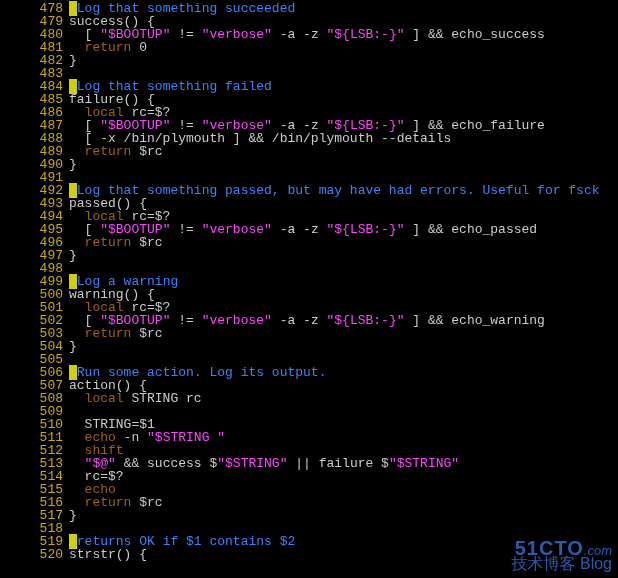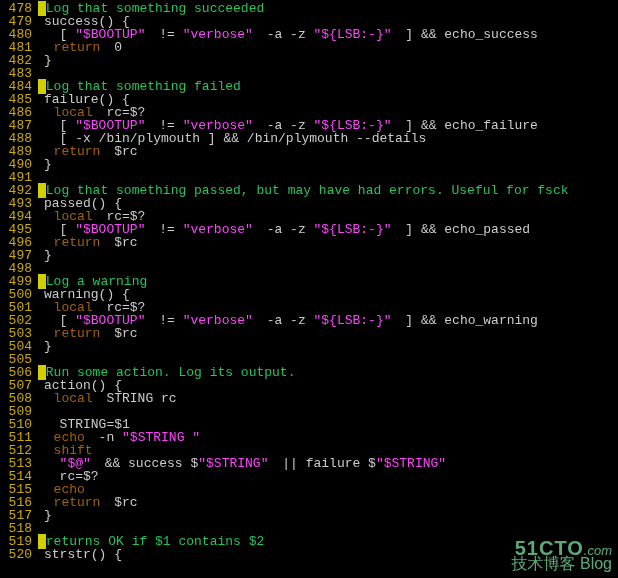--- a/index.html
+++ b/index.html
@@ -15,42 +15,43 @@
     overflow: hidden;
     position: relative;
   }
   .editor {
     padding: 2px 0;
     white-space: pre;
   }
   .line {
     display: flex;
     height: 13px;
+    padding-left: 31px;
   }
   .ln {
     color: #ccaa00;
     width: 32px;
     text-align: right;
     padding-right: 6px;
     flex-shrink: 0;
   }
   .code { flex: 1; }
-  .cyan { color: #22c55e; text-align: right; }
+  .cyan { color: #3b82f6; text-align: right; }
   .mag  { color: #ff44ff; }
   .yel  { color: #a16207; }
-  .wht  { color: #cccccc; margin-left: 6px; }
+  .wht  { color: #cccccc; }
   .block{ background:#d0d000; color:#d0d000; }
   .cmd  { display:block; padding:0 4px; color:#ccc;margin-top:45px; }
   .watermark {
     position: absolute;
     right: 6px;
     bottom: 8px;
     text-align: right;
     font-family: Arial, sans-serif;
-    color: #86efac;
+    color: #3b82f6;
     opacity: 0.7;
     pointer-events: none;
   }
   .watermark .big { font-size: 20px; font-weight: bold; letter-spacing:1px;}
   .watermark .dom { font-size: 13px; font-style: italic; }
   .watermark .sub { font-size: 16px; }
 </style>
 </head>
 <body>
 

